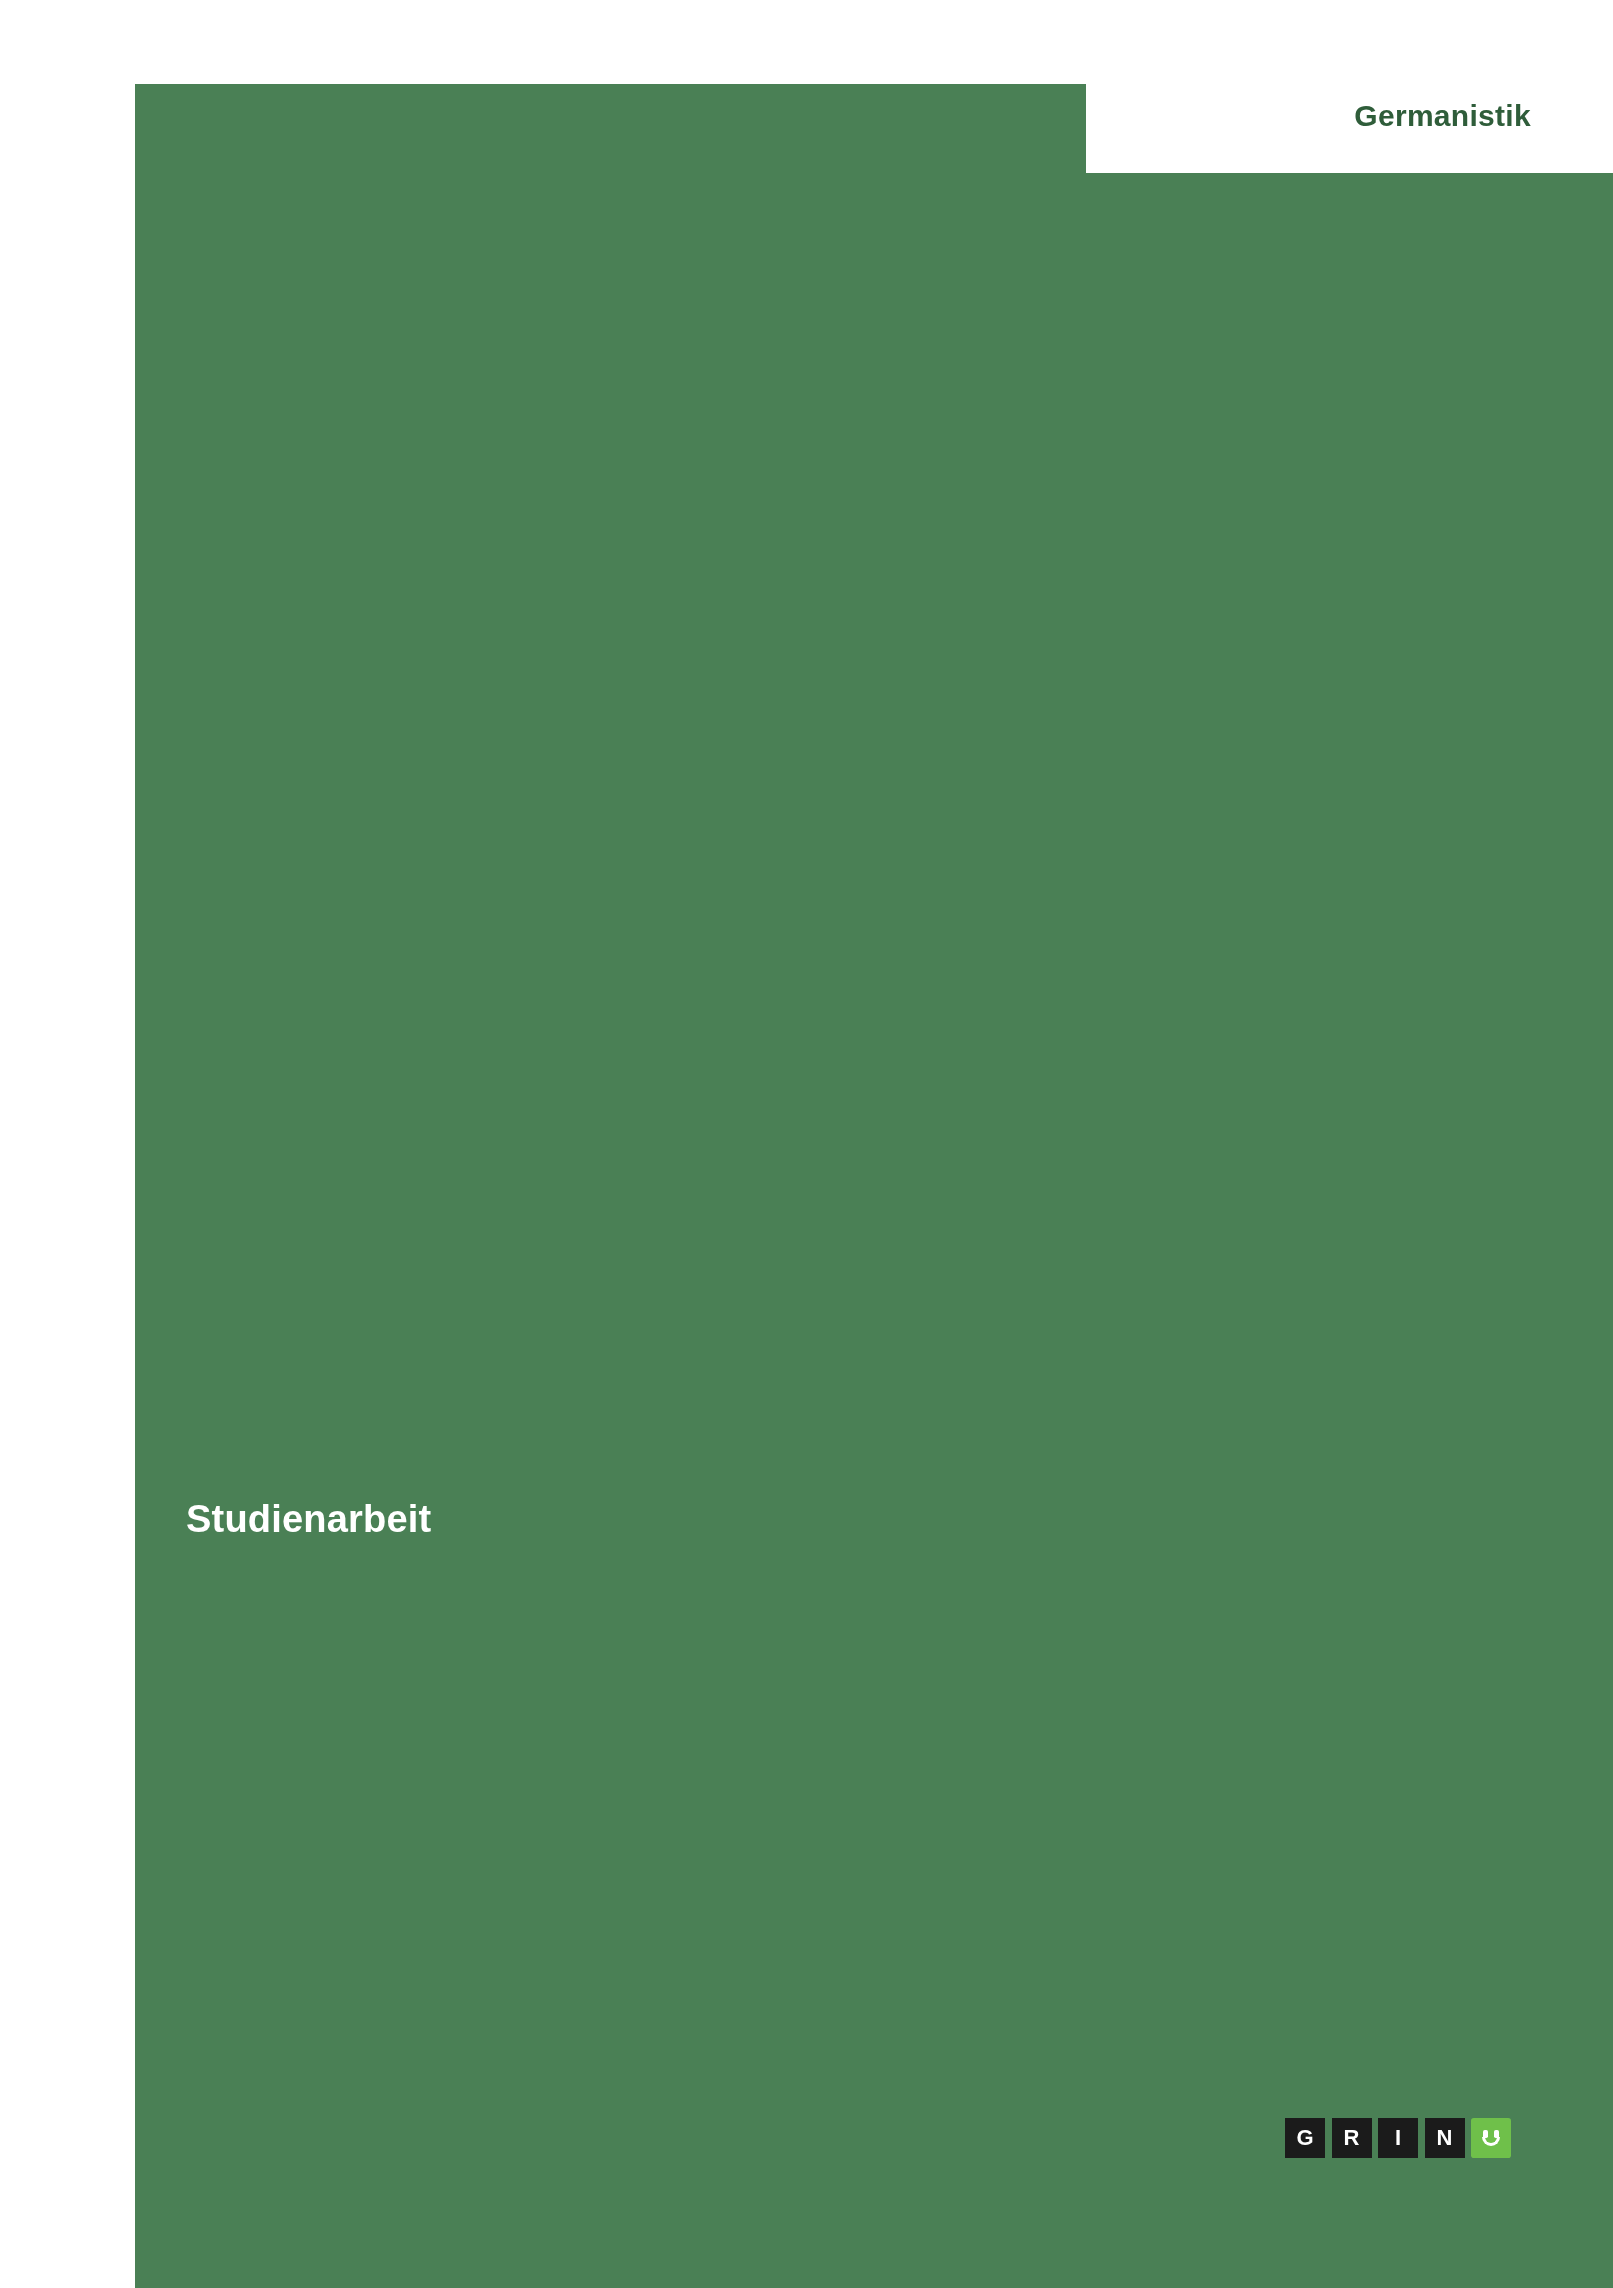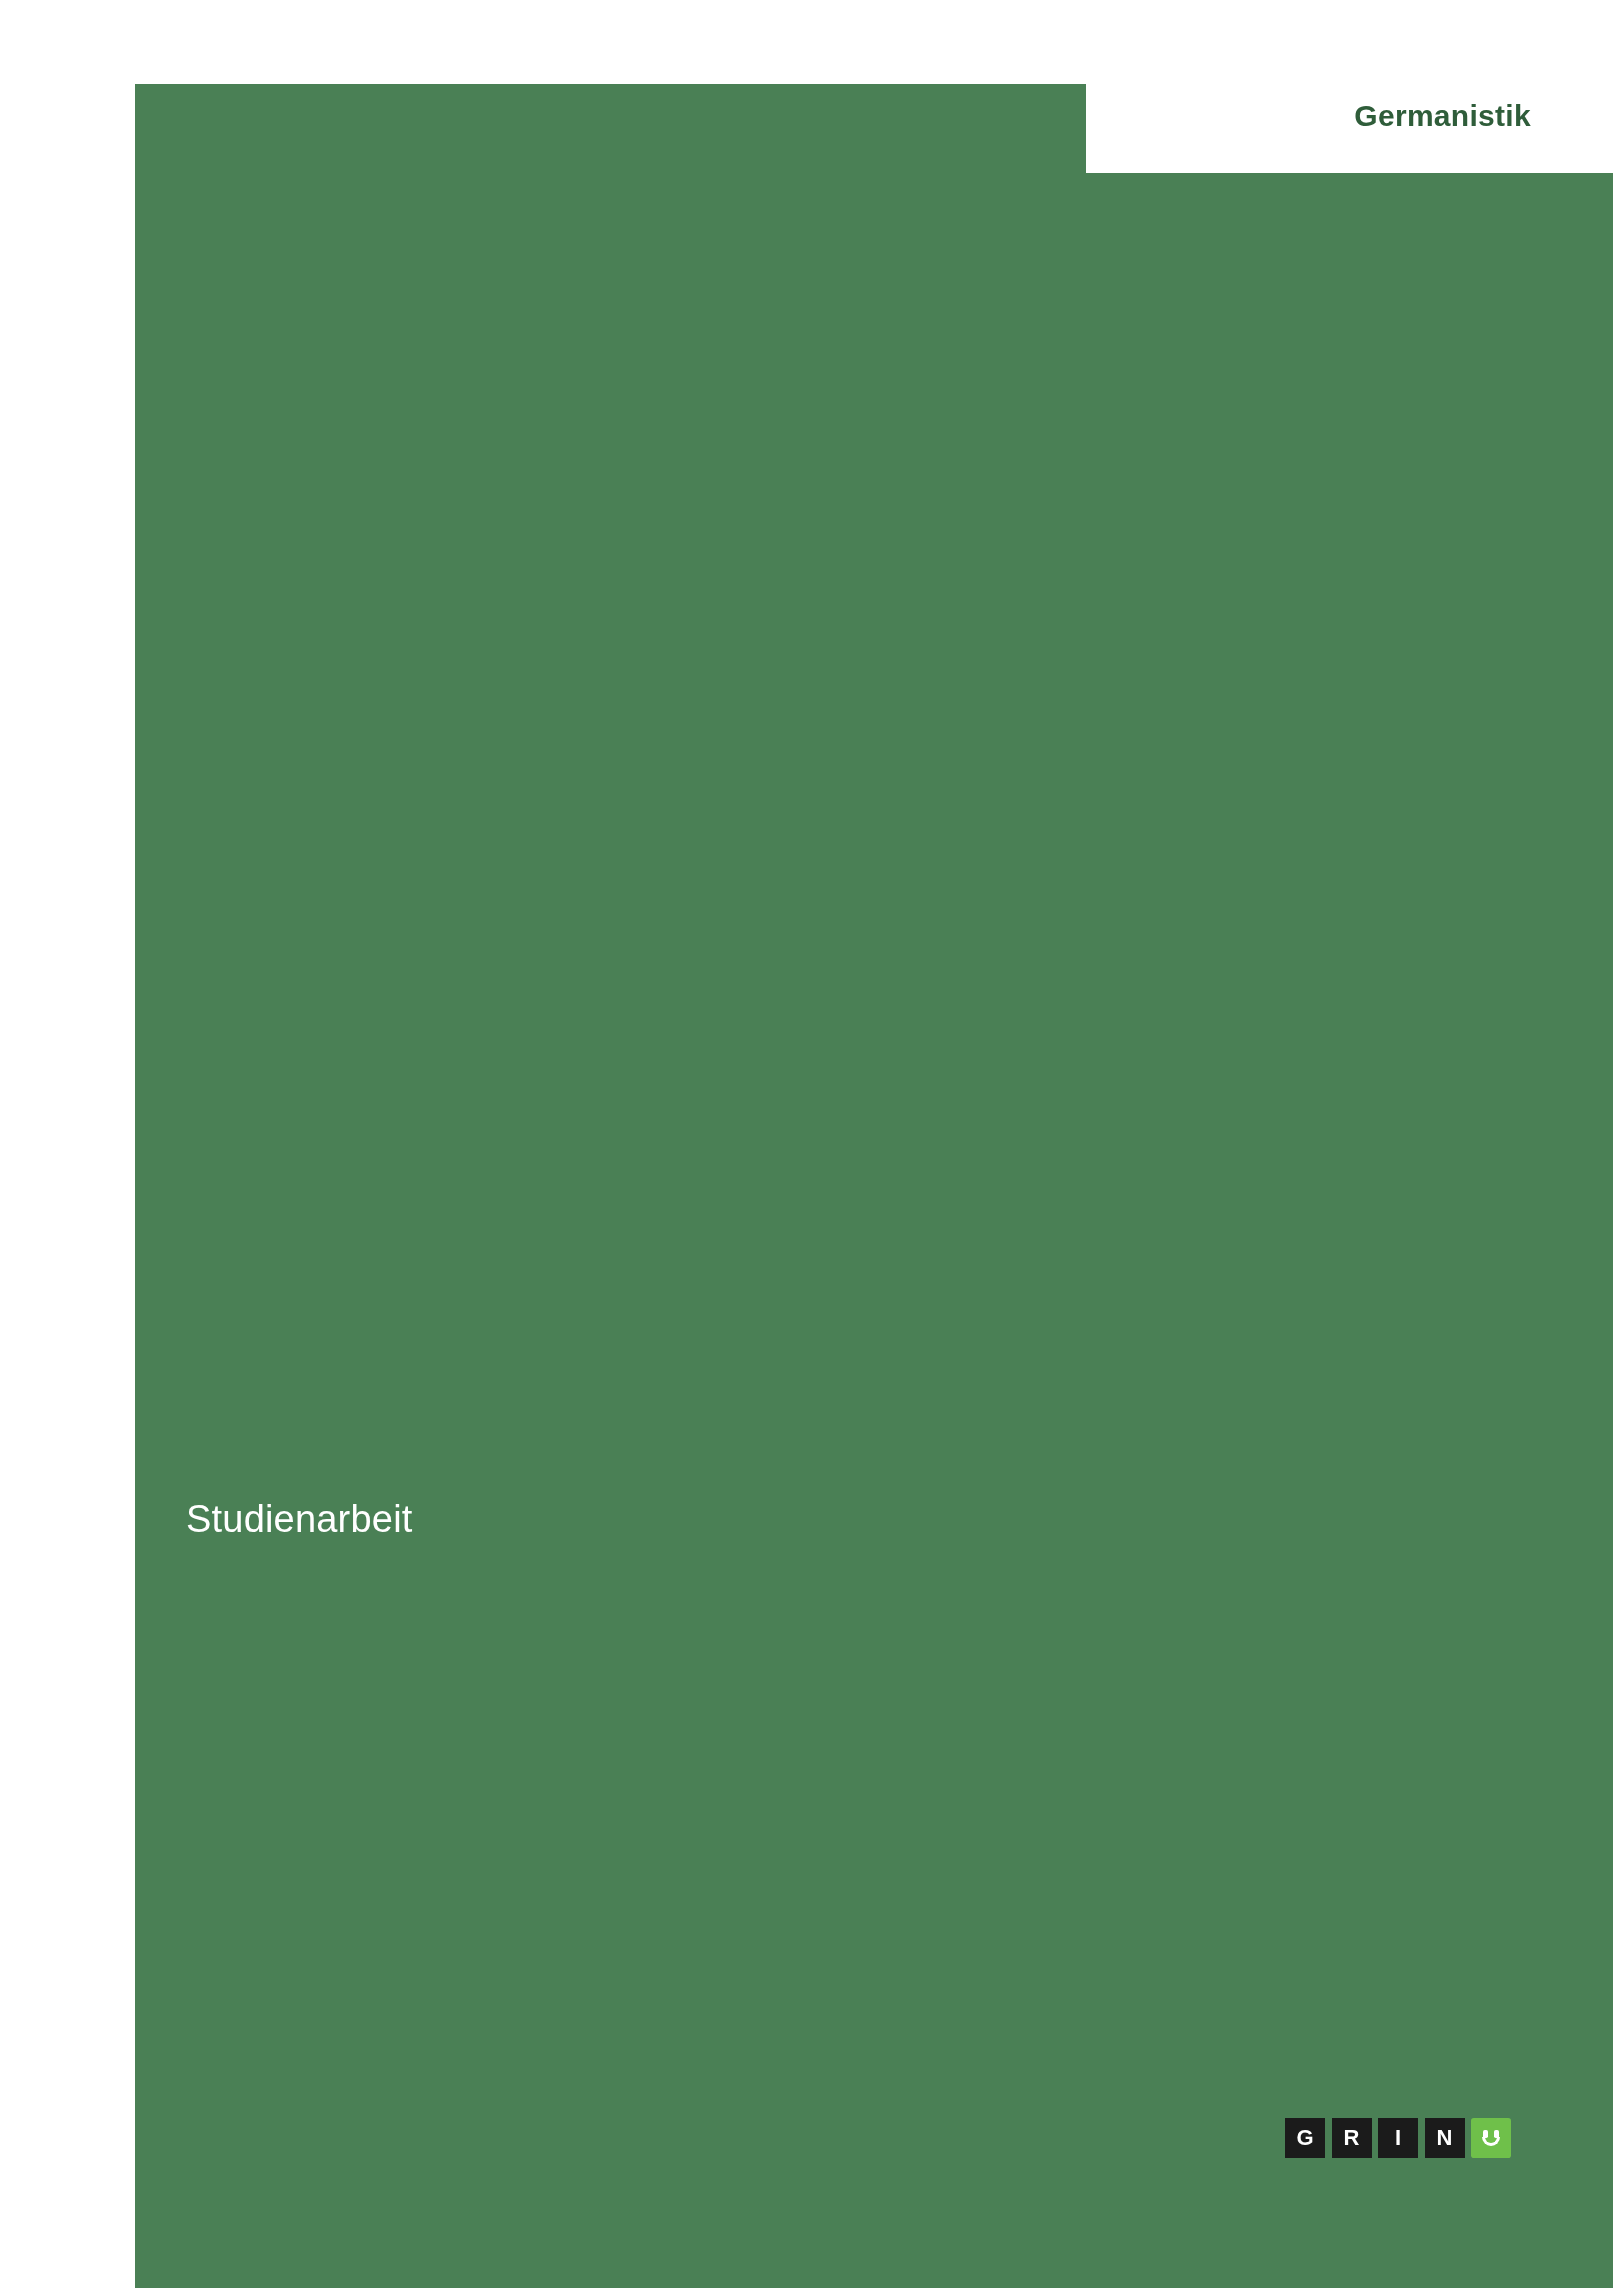--- a/index.html
+++ b/index.html
@@ -98,21 +98,21 @@
     line-height: 1.33;
     color: #111111;
     font-weight: normal;
   }
 
   .doctype {
     position: absolute;
     left: 102px;
     top: 1456px;
     font-size: 38px;
-    font-weight: normal;
+    font-weight: bold;
     color: #ffffff;
     letter-spacing: 0.2px;
   }
 
   
   .logo {
     position: absolute;
     right: 85px;
     bottom: 90px;
     display: flex;

